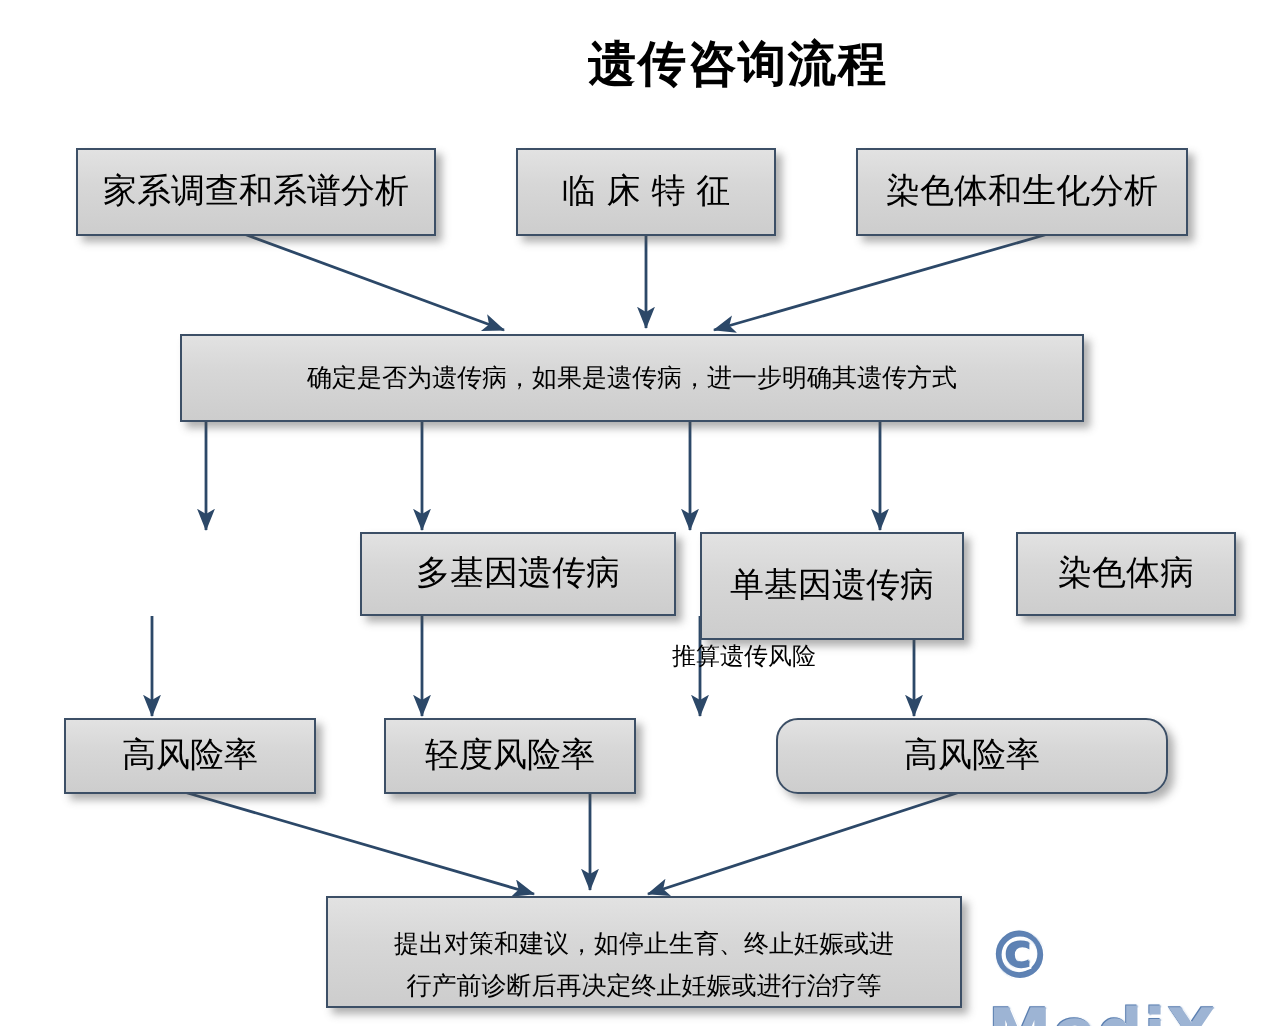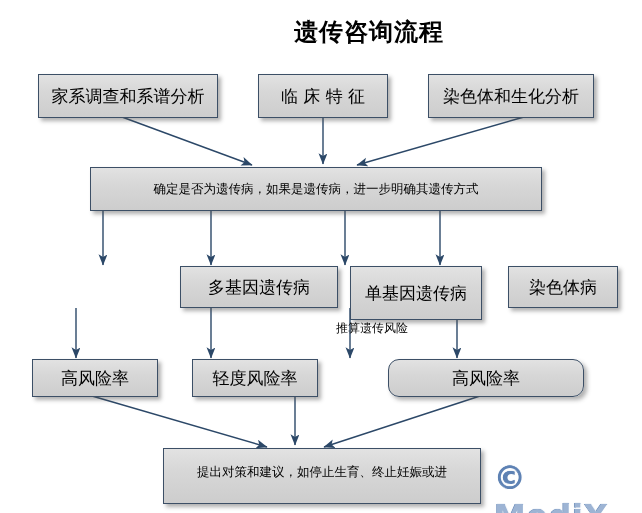--- a/index.html
+++ b/index.html
@@ -160,20 +160,21 @@
   <div class="node" style="left:192px; top:359px; width:126px; height:38px;">
     <span>轻度风险率</span>
   </div>
 
   <div class="node" style="left:388px; top:359px; width:196px; height:38px;border-radius:11px;">
     <span>高风险率</span>
   </div>
 
   <div class="node two-line" style="left:163px; top:448px; width:318px; height:56px;">
     <div>提出对策和建议，如停止生育、终止妊娠或进</div>
+    <div>行产前诊断后再决定终止妊娠或进行治疗等</div>
   </div>
 
   <div id="watermark">
     <span class="wm-cap">©</span>
     <span>MediX</span>
   </div>
 
 </div>
 
 </body></html>

